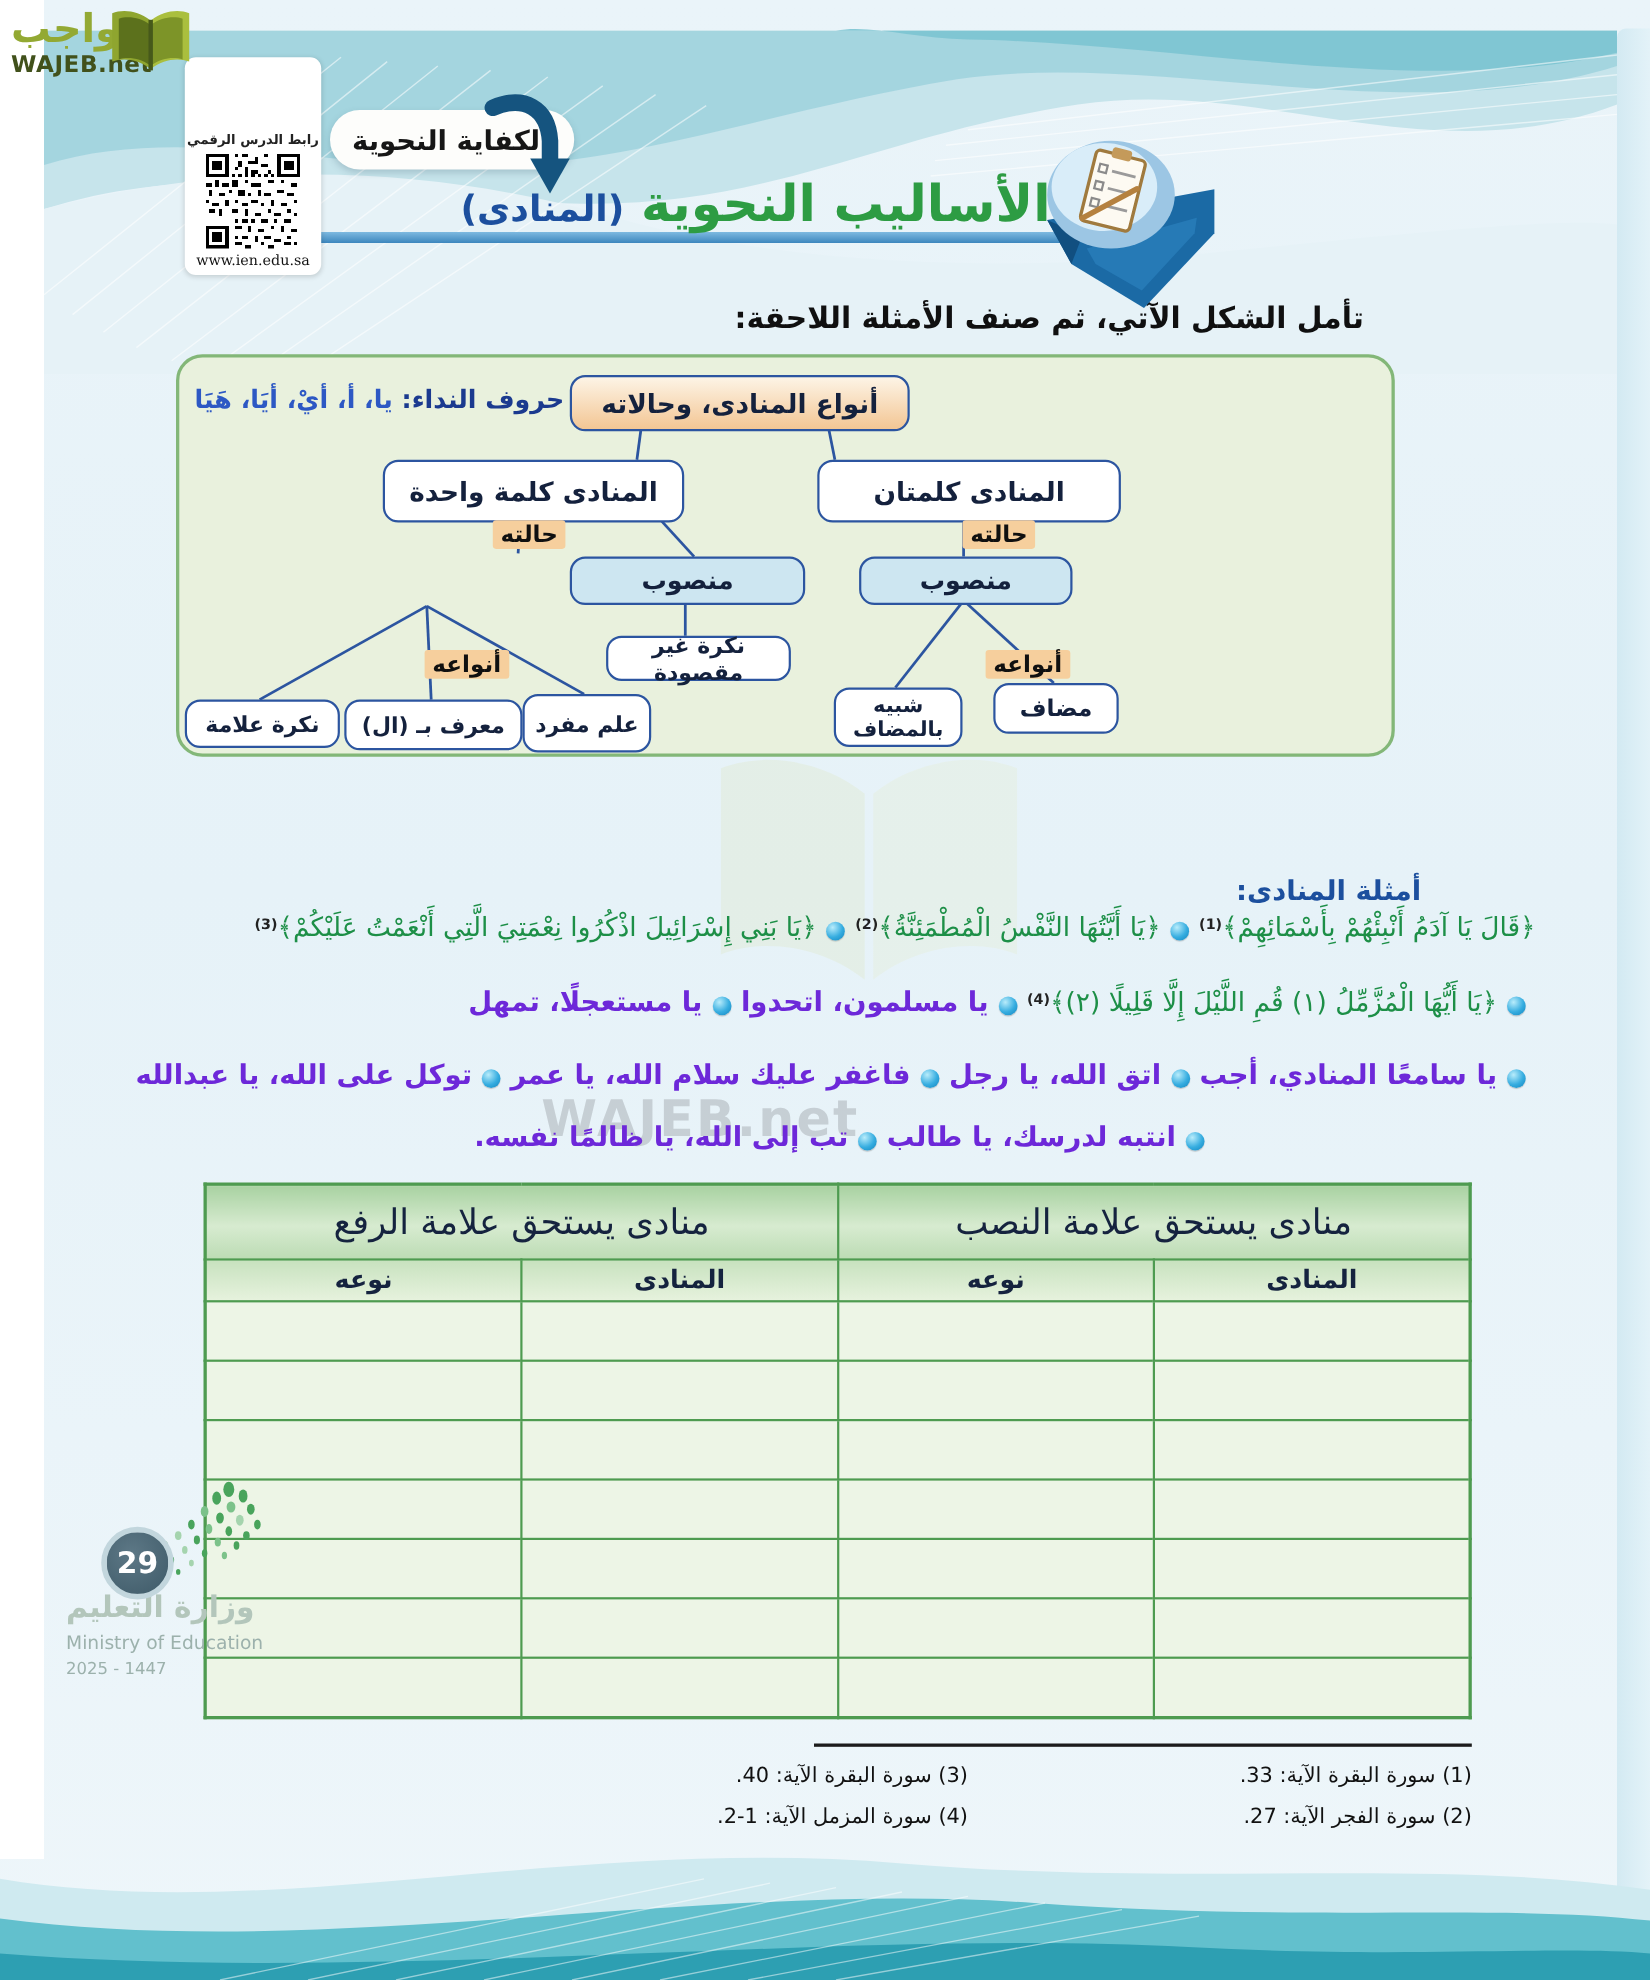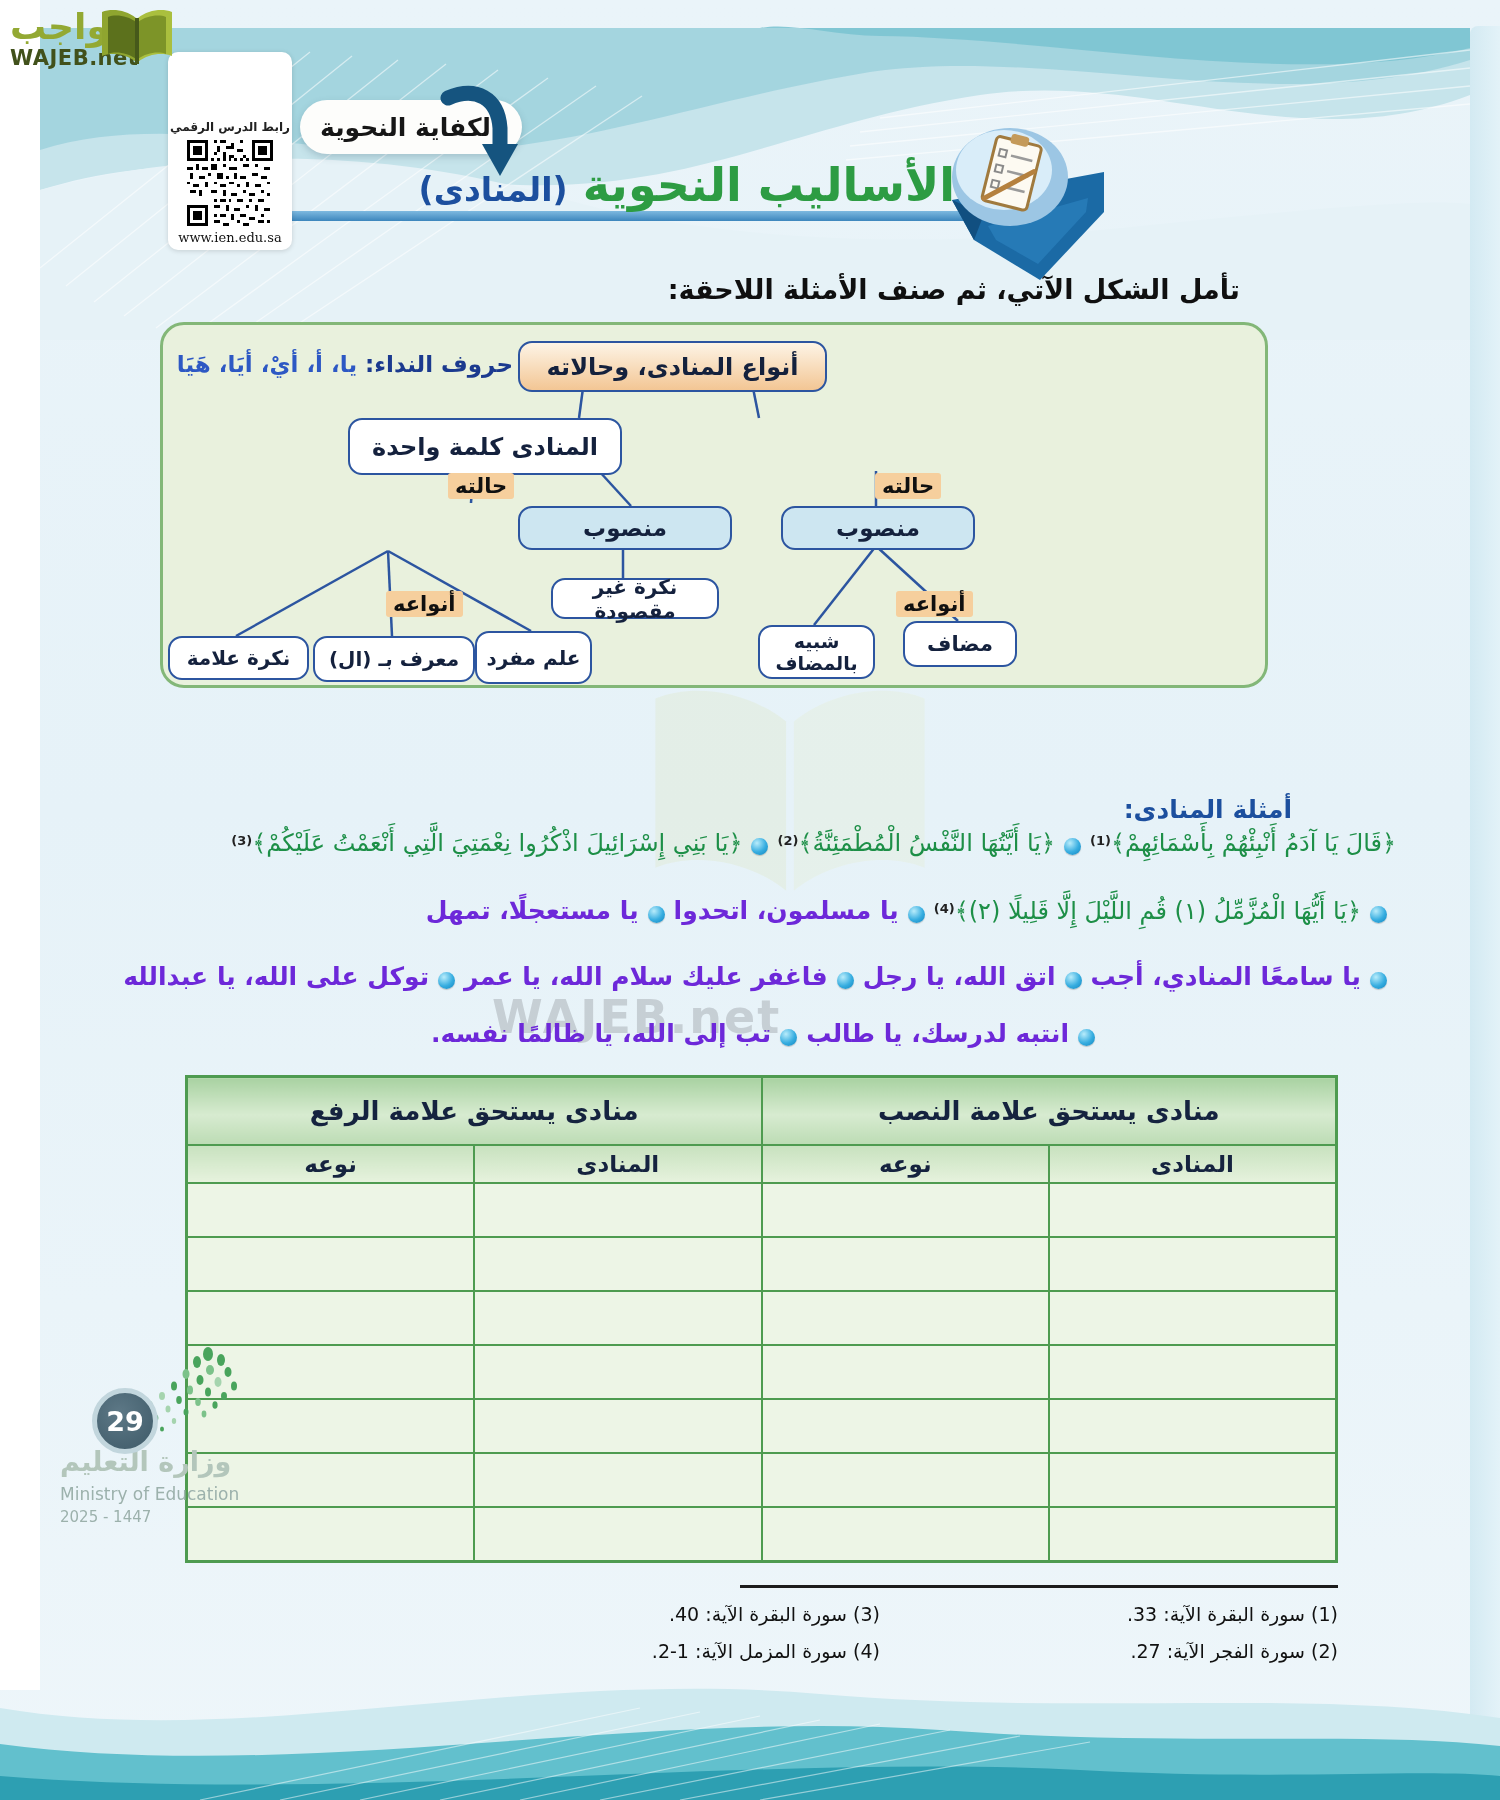--- a/index.html
+++ b/index.html
@@ -72,21 +72,21 @@
   .bullet{display:inline-block;width:17px;height:17px;border-radius:50%;vertical-align:middle;margin:0 9px;
     background:radial-gradient(circle at 35% 30%,#b8ecfb,#36ade0 55%,#1183bd);box-shadow:0 1px 1px rgba(0,0,0,.2);}
   .l1{right:104px;top:829px;}
   .l2{right:104px;top:896px;}
   .l3{right:104px;top:962px;}
   .l4{right:396px;top:1019px;}
 
   
   .cls-table{left:185px;top:1075px;width:1153px;border-collapse:collapse;direction:rtl;z-index:6;position:absolute;}
   .cls-table th,.cls-table td{border:2.5px solid #4e9b50;}
-  .cls-table .grp{height:64px;font-size:26px;font-weight:bold;color:#15233f;
+  .cls-table .grp{height:64px;font-size:32px;font-weight:normal;color:#15233f;
     background:linear-gradient(180deg,#a9d2a2,#d7ebd0 55%,#bcdcb4);}
   .cls-table .sub{height:34px;font-size:23px;font-weight:bold;color:#15233f;
     background:linear-gradient(180deg,#c8e2bf,#e6f2dd);}
   .cls-table td.empty{height:50px;background:#edf5e6;}
   .cls-table{border:3px solid #4e9b50;}
 
   
   .fn-rule{left:740px;top:1585px;width:598px;height:3px;background:#1c1c1c;z-index:6;}
   .fn-col{direction:rtl;font-size:19px;color:#111;line-height:37px;z-index:6;white-space:nowrap;}
   .fn-right{right:162px;top:1596px;}
@@ -306,20 +306,21 @@
     </g>
   </svg>
 
   <div class="d-node d-root" style="left:355px;top:16px;width:305px;height:47px;">أنواع المنادى، وحالاته</div>
   <div class="d-letters" style="right:752px;top:26px;">
     <span class="lbl">حروف النداء:</span>
     <span class="val">يا، أ، أيْ، أيَا، هَيَا</span>
   </div>
 
   <div class="d-node" style="left:185px;top:93px;width:270px;height:53px;font-size:24px;">المنادى كلمة واحدة</div>
+  <div class="d-node" style="left:580px;top:93px;width:272px;height:53px;font-size:24px;">المنادى كلمتان</div>
 
   <div class="d-tag" style="left:285px;top:148px;">حالته</div>
   <div class="d-tag" style="left:712px;top:148px;">حالته</div>
 
   <div class="d-node d-blue" style="left:355px;top:181px;width:210px;height:40px;font-size:23px;">منصوب</div>
   <div class="d-node d-blue" style="left:618px;top:181px;width:190px;height:40px;font-size:23px;">منصوب</div>
 
   <div class="d-tag" style="left:223px;top:266px;">أنواعه</div>
   <div class="d-tag" style="left:733px;top:266px;">أنواعه</div>
 

